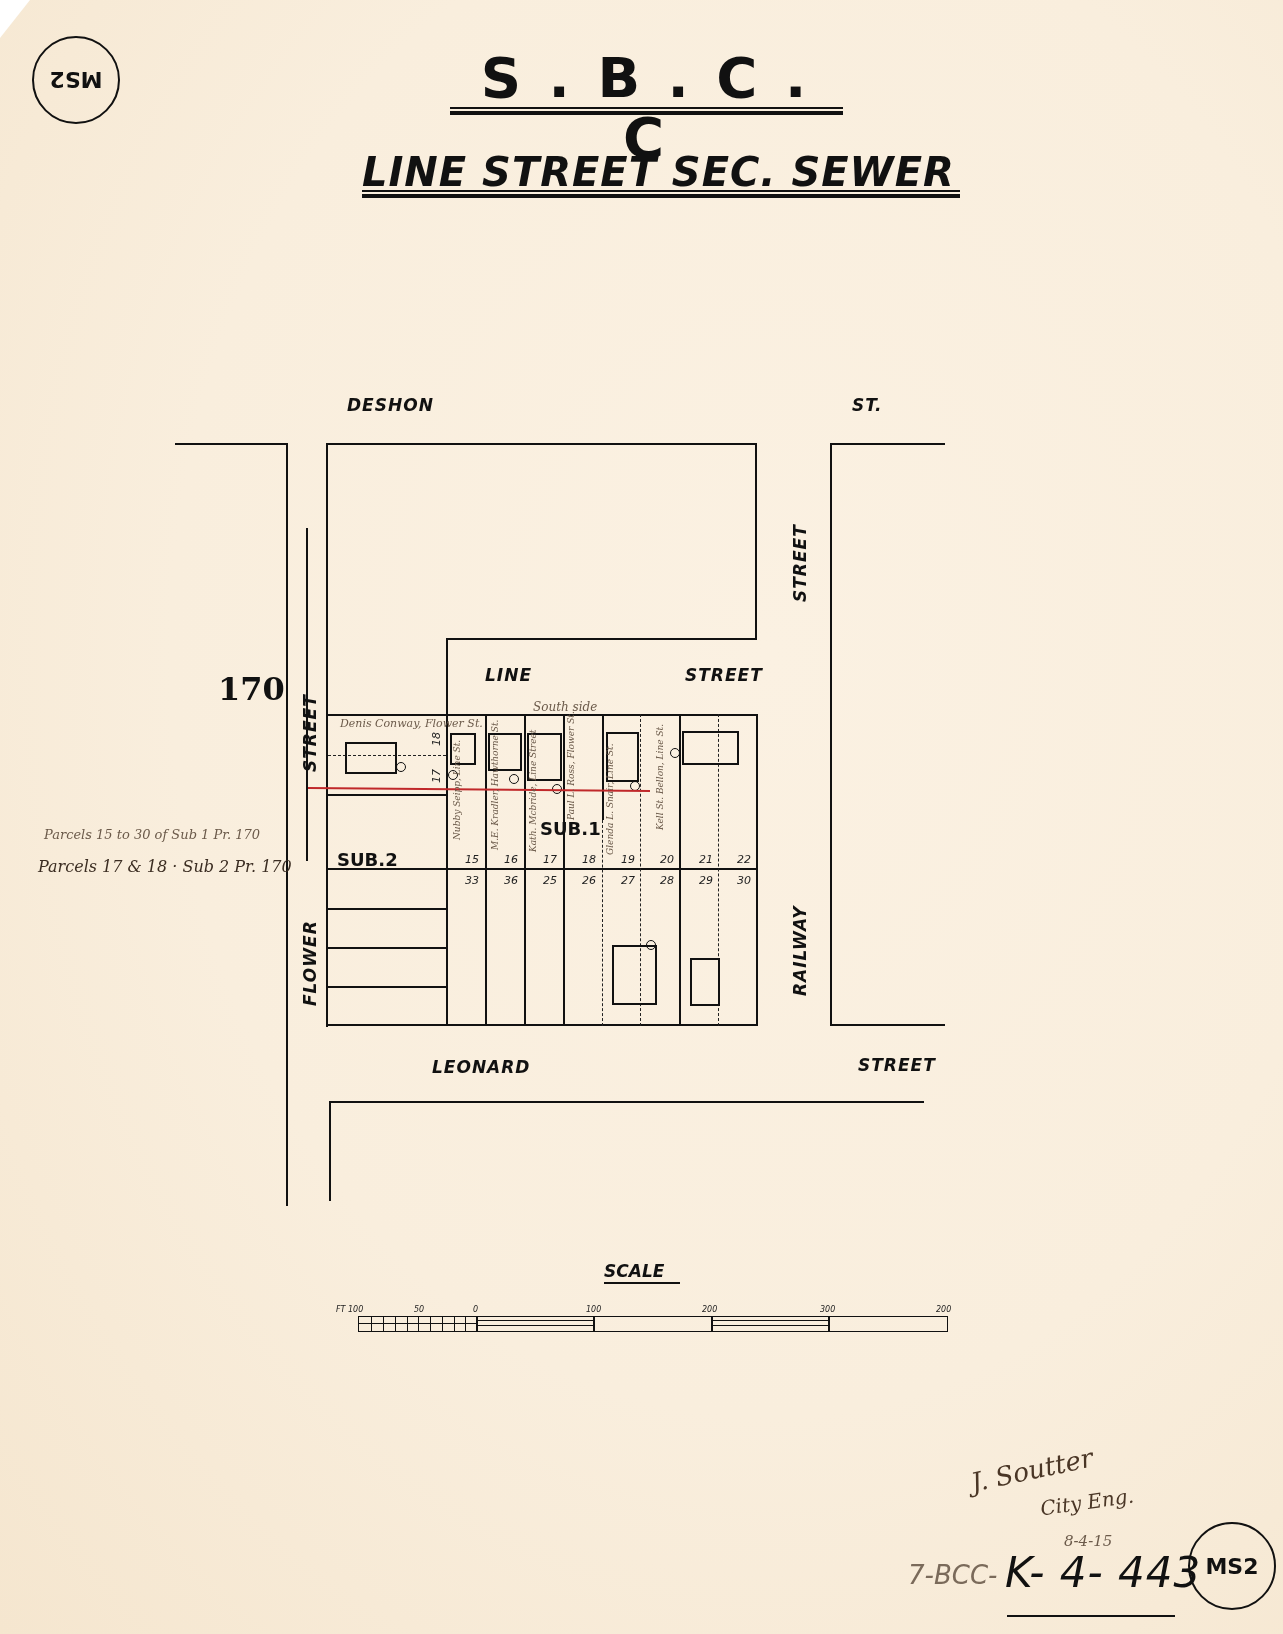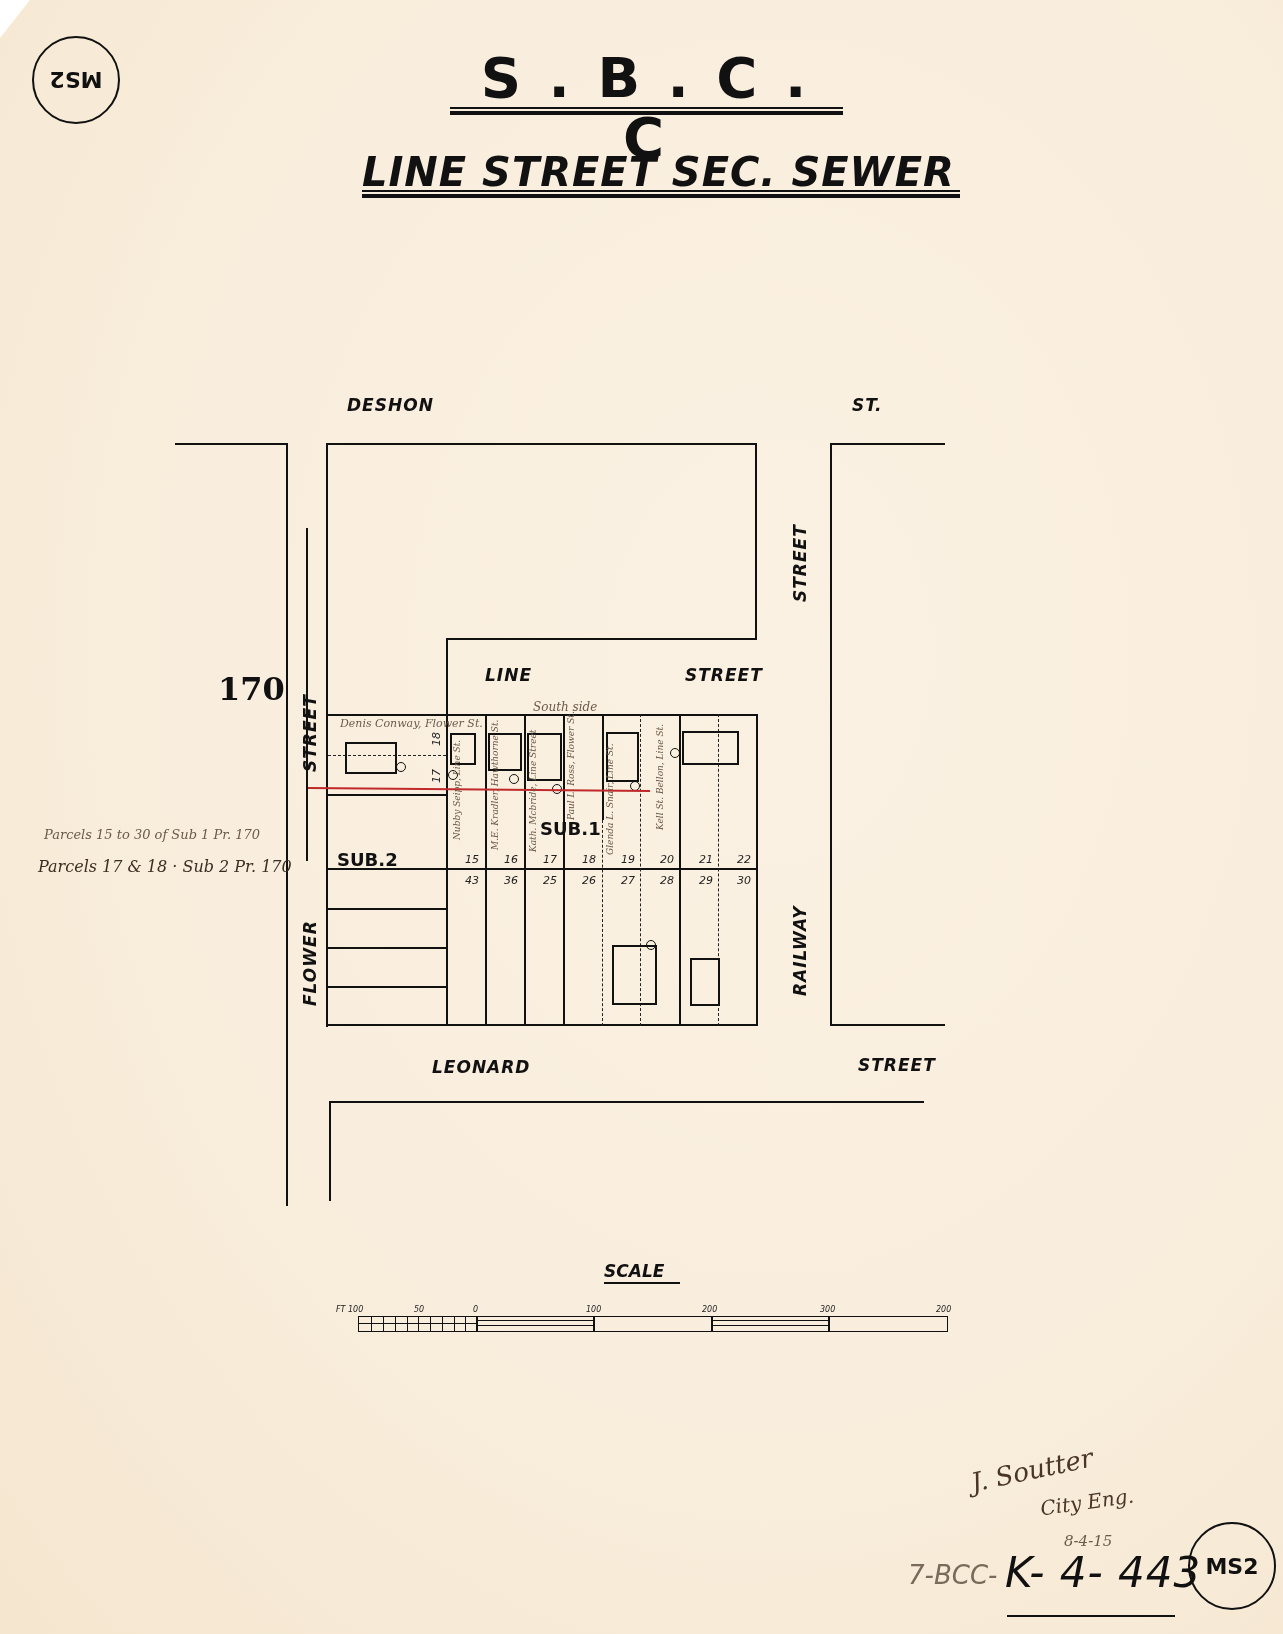--- a/index.html
+++ b/index.html
@@ -174,21 +174,21 @@
 <div class="red" style="left:308px;top:787px;width:342px;height:2px;transform:rotate(0.5deg);transform-origin:left center;"></div>
 
 <div class="lotnum" style="left:446px;top:853px;">15</div>
 <div class="lotnum" style="left:485px;top:853px;">16</div>
 <div class="lotnum" style="left:524px;top:853px;">17</div>
 <div class="lotnum" style="left:563px;top:853px;">18</div>
 <div class="lotnum" style="left:602px;top:853px;">19</div>
 <div class="lotnum" style="left:641px;top:853px;">20</div>
 <div class="lotnum" style="left:680px;top:853px;">21</div>
 <div class="lotnum" style="left:718px;top:853px;">22</div>
-<div class="lotnum" style="left:446px;top:874px;">43</div>
+<div class="lotnum" style="left:446px;top:874px;">33</div>
 <div class="lotnum" style="left:485px;top:874px;">36</div>
 <div class="lotnum" style="left:524px;top:874px;">25</div>
 <div class="lotnum" style="left:563px;top:874px;">26</div>
 <div class="lotnum" style="left:602px;top:874px;">27</div>
 <div class="lotnum" style="left:641px;top:874px;">28</div>
 <div class="lotnum" style="left:680px;top:874px;">29</div>
 <div class="lotnum" style="left:718px;top:874px;">30</div>
 <div class="lotnum vert" style="left:430px;top:746px;width:auto;">18</div>
 <div class="lotnum vert" style="left:430px;top:783px;width:auto;">17</div>
 

